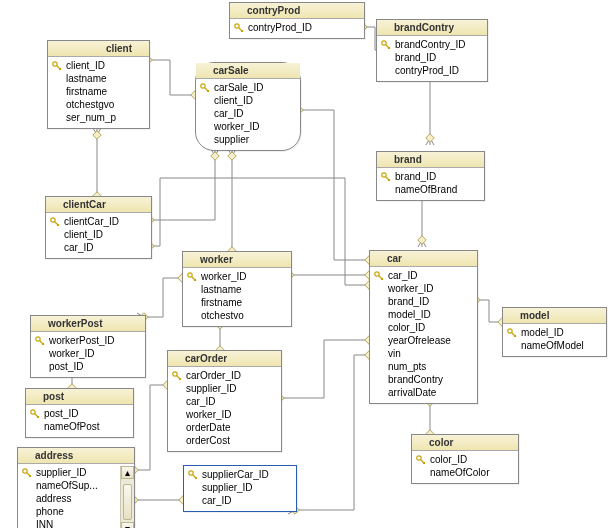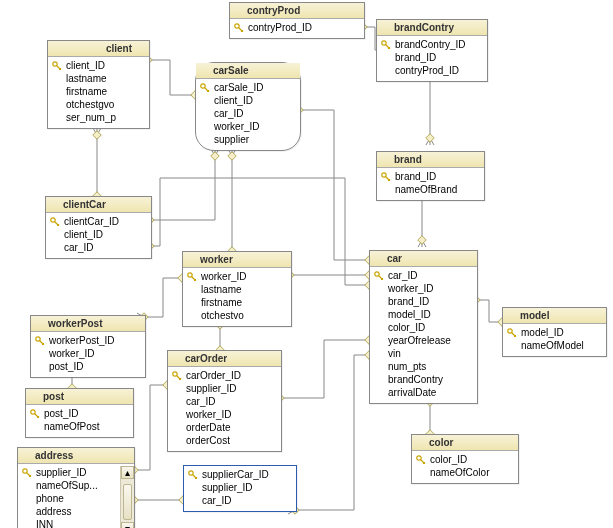--- a/index.html
+++ b/index.html
@@ -588,25 +588,25 @@
               </svg>
             </span>
             <span>supplier_ID</span>
           </div>
           <div class="row">
             <span class="key"></span>
             <span>nameOfSup...</span>
           </div>
           <div class="row">
             <span class="key"></span>
+            <span>address</span>
+          </div>
+          <div class="row">
+            <span class="key"></span>
             <span>phone</span>
-          </div>
-          <div class="row">
-            <span class="key"></span>
-            <span>address</span>
           </div>
           <div class="row">
             <span class="key"></span>
             <span>INN</span>
           </div>
         </div>
         <div class="scroll">
           <div class="arrow up">▴</div>
           <div class="thumb"></div>
           <div class="arrow down">▾</div>

